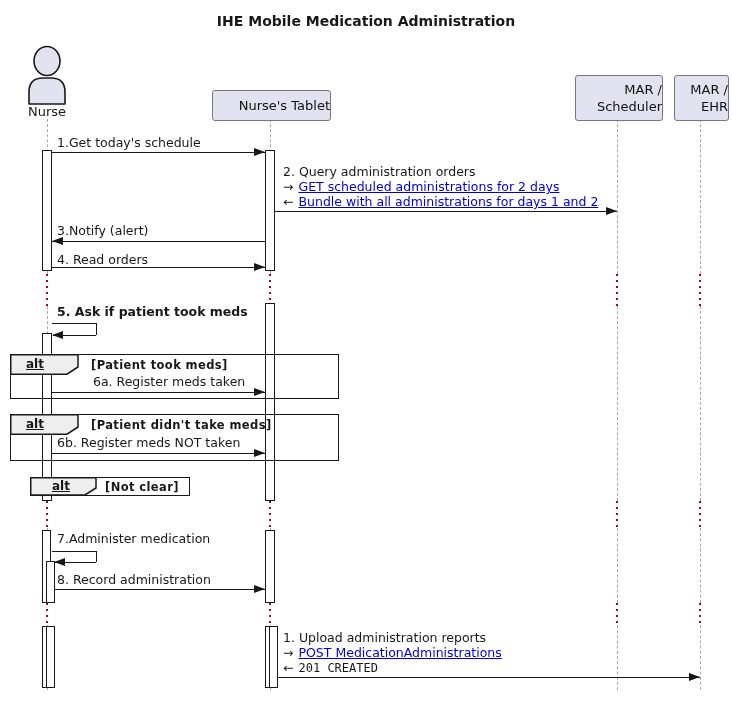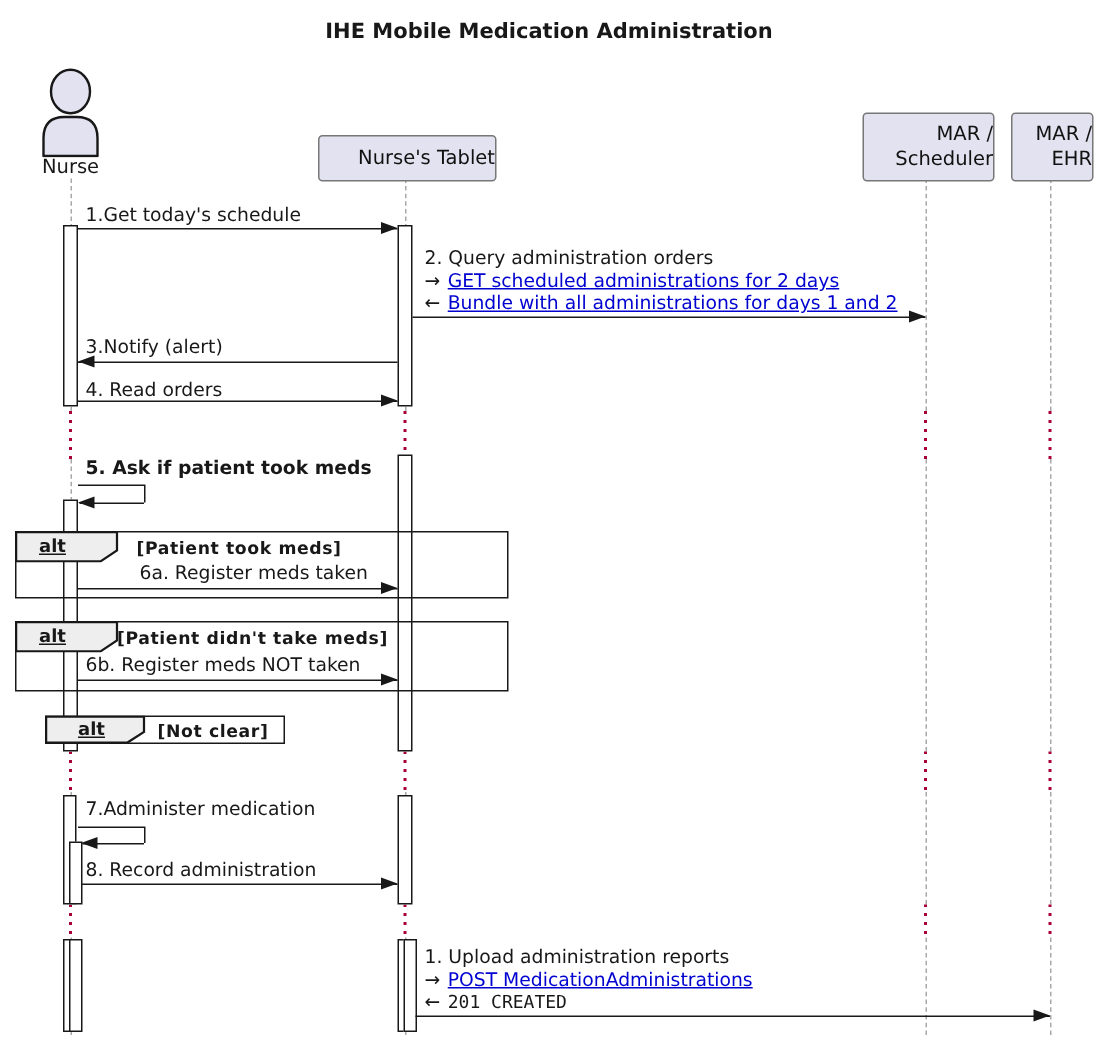--- a/index.html
+++ b/index.html
@@ -94,21 +94,21 @@
     <polygon points="0.75,0.75 68,0.75 68,13 57,20.25 0.75,20.25" fill="var(--hfill)" stroke="var(--border)" stroke-width="1.5"></polygon>
   </svg>
   <div class="alt-label" style="left:10px;top:357px;width:50px;">alt</div>
   <div class="guard" style="left:91px;top:358px;">[Patient took meds]</div>
 
   <div class="frame" style="left:10px;top:414px;width:329px;height:47px;"></div>
   <svg class="pent" style="left:10px;top:414px;" width="70" height="21">
     <polygon points="0.75,0.75 68,0.75 68,13 57,20.25 0.75,20.25" fill="var(--hfill)" stroke="var(--border)" stroke-width="1.5"></polygon>
   </svg>
   <div class="alt-label" style="left:10px;top:417px;width:50px;">alt</div>
-  <div class="guard" style="left:78px;top:418px;">[Patient didn't take meds]</div>
+  <div class="guard" style="left:91px;top:418px;">[Patient didn't take meds]</div>
 
   <div class="frame" style="left:30px;top:477px;width:160px;height:19px;"></div>
   <svg class="pent" style="left:30px;top:477px;" width="68" height="19">
     <polygon points="0.75,0.75 66,0.75 66,11 55,18 0.75,18" fill="var(--hfill)" stroke="var(--border)" stroke-width="1.5"></polygon>
   </svg>
   <div class="alt-label" style="left:30px;top:479px;width:62px;">alt</div>
   <div class="guard" style="left:105px;top:480px;">[Not clear]</div>
 
   <div class="txt" style="left:57px;top:136px;">1.Get today's schedule</div>
   <div class="hline" style="left:52px;top:152px;width:213px;"></div>

